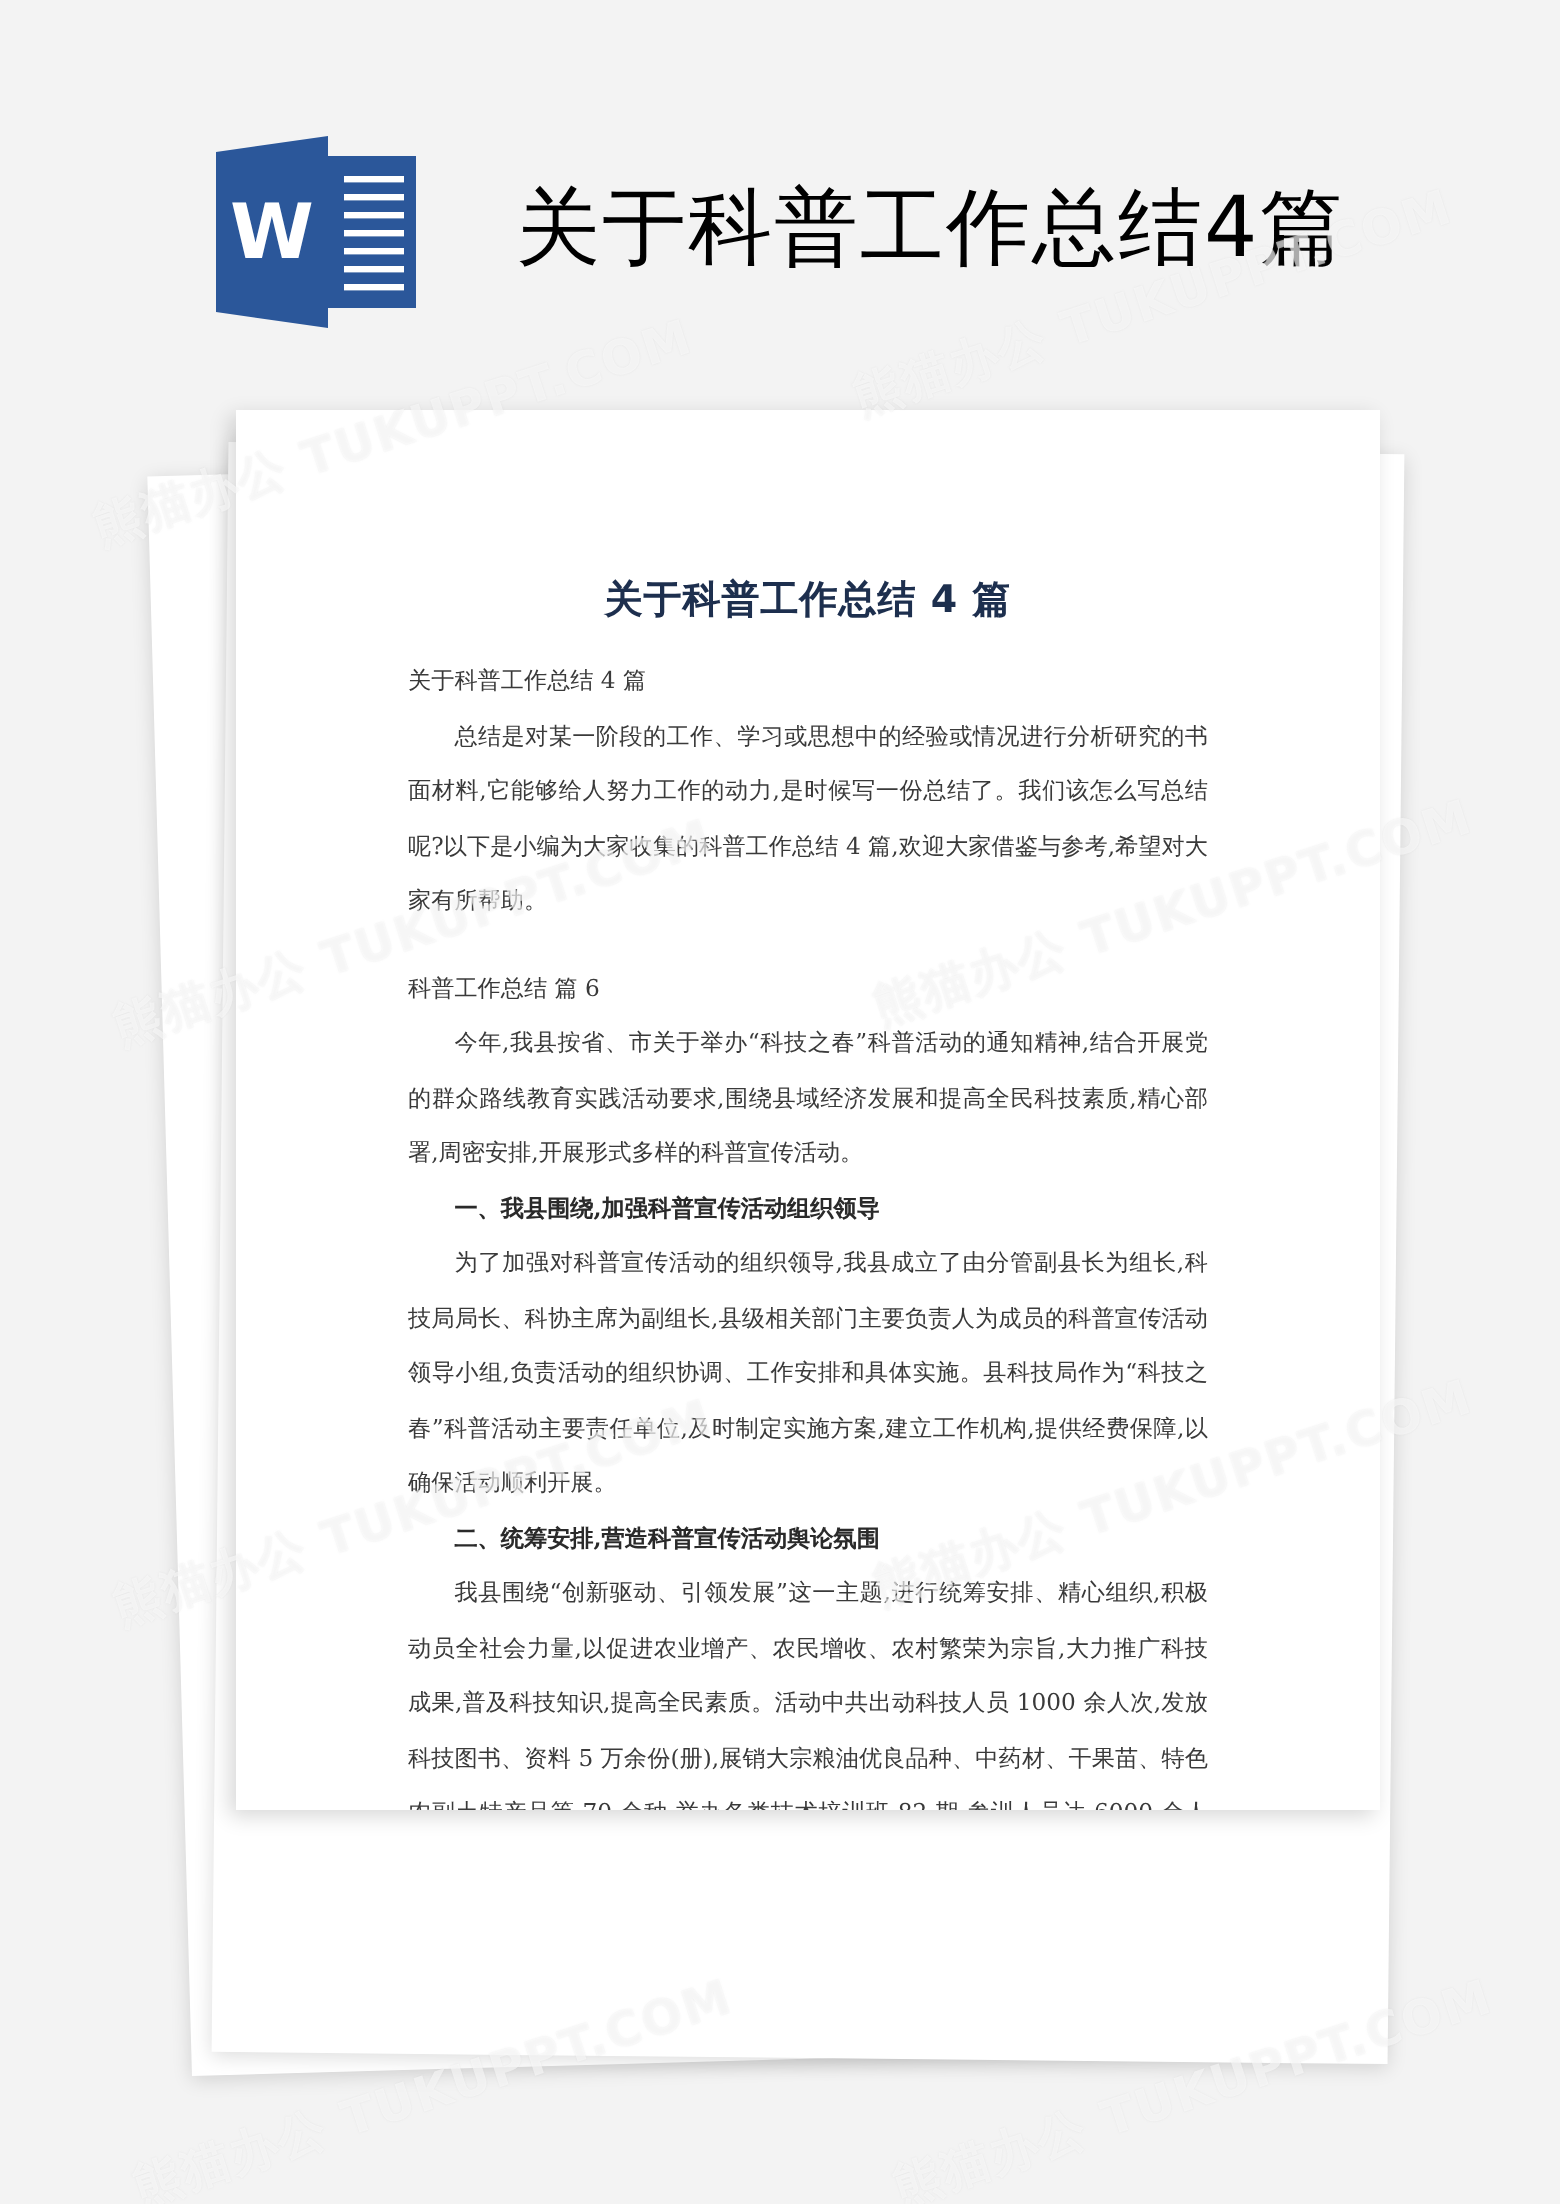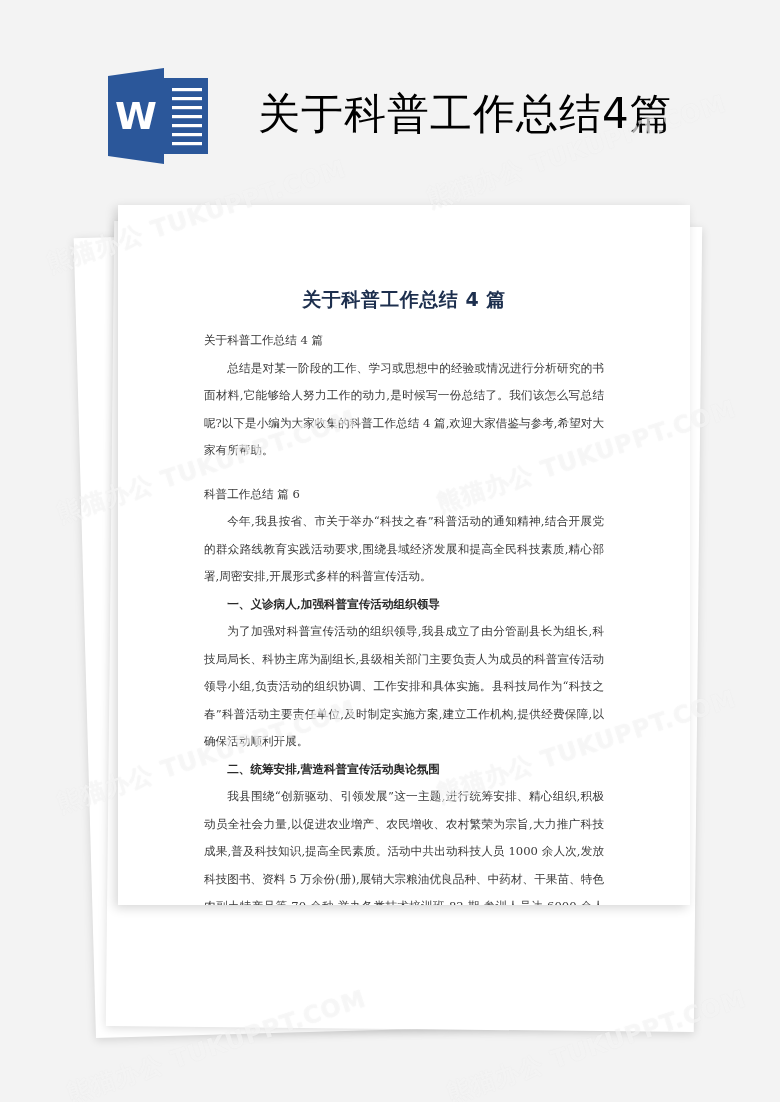--- a/index.html
+++ b/index.html
@@ -86,21 +86,21 @@
   <div class="page">
     <div class="doc-heading">关于科普工作总结 4 篇</div>
 
     <div class="doc-body">
       <p class="plain">关于科普工作总结 4 篇</p>
       <p class="indent">总结是对某一阶段的工作、学习或思想中的经验或情况进行分析研究的书面材料,它能够给人努力工作的动力,是时候写一份总结了。我们该怎么写总结呢?以下是小编为大家收集的科普工作总结 4 篇,欢迎大家借鉴与参考,希望对大家有所帮助。</p>
 
       <p class="plain gap" style="margin-top:16px">科普工作总结  篇 6</p>
       <p class="indent">今年,我县按省、市关于举办“科技之春”科普活动的通知精神,结合开展党的群众路线教育实践活动要求,围绕县域经济发展和提高全民科技素质,精心部署,周密安排,开展形式多样的科普宣传活动。</p>
 
-      <p class="section-head">一、义诊病人,加强科普宣传活动组织领导</p>
+      <p class="section-head">一、我县围绕,加强科普宣传活动组织领导</p>
       <p class="indent">为了加强对科普宣传活动的组织领导,我县成立了由分管副县长为组长,科技局局长、科协主席为副组长,县级相关部门主要负责人为成员的科普宣传活动领导小组,负责活动的组织协调、工作安排和具体实施。县科技局作为“科技之春”科普活动主要责任单位,及时制定实施方案,建立工作机构,提供经费保障,以确保活动顺利开展。</p>
 
       <p class="section-head">二、统筹安排,营造科普宣传活动舆论氛围</p>
       <p class="indent">我县围绕“创新驱动、引领发展”这一主题,进行统筹安排、精心组织,积极动员全社会力量,以促进农业增产、农民增收、农村繁荣为宗旨,大力推广科技成果,普及科技知识,提高全民素质。活动中共出动科技人员 1000 余人次,发放科技图书、资料 5 万余份(册),展销大宗粮油优良品种、中药材、干果苗、特色农副土特产品等 70 余种,举办各类技术培训班 82 期,参训人员达 6000 余人次,义诊病人 1500 余人,参加科技创新大赛活动青少年达 1.8 万人,在全县掀起了科普宣传活动热潮。</p>
 
       <p class="indent">一是继续在县电视台开办《红土地》科普专栏,传播农经信息、实用技术,报道致富典型、特色产业发展电视节目 12 期,深受全县老百姓欢迎。二是加强</p>
     </div>
   </div>
 
   <div class="watermark" style="left:40px; top:200px;">熊猫办公 TUKUPPT.COM</div>

